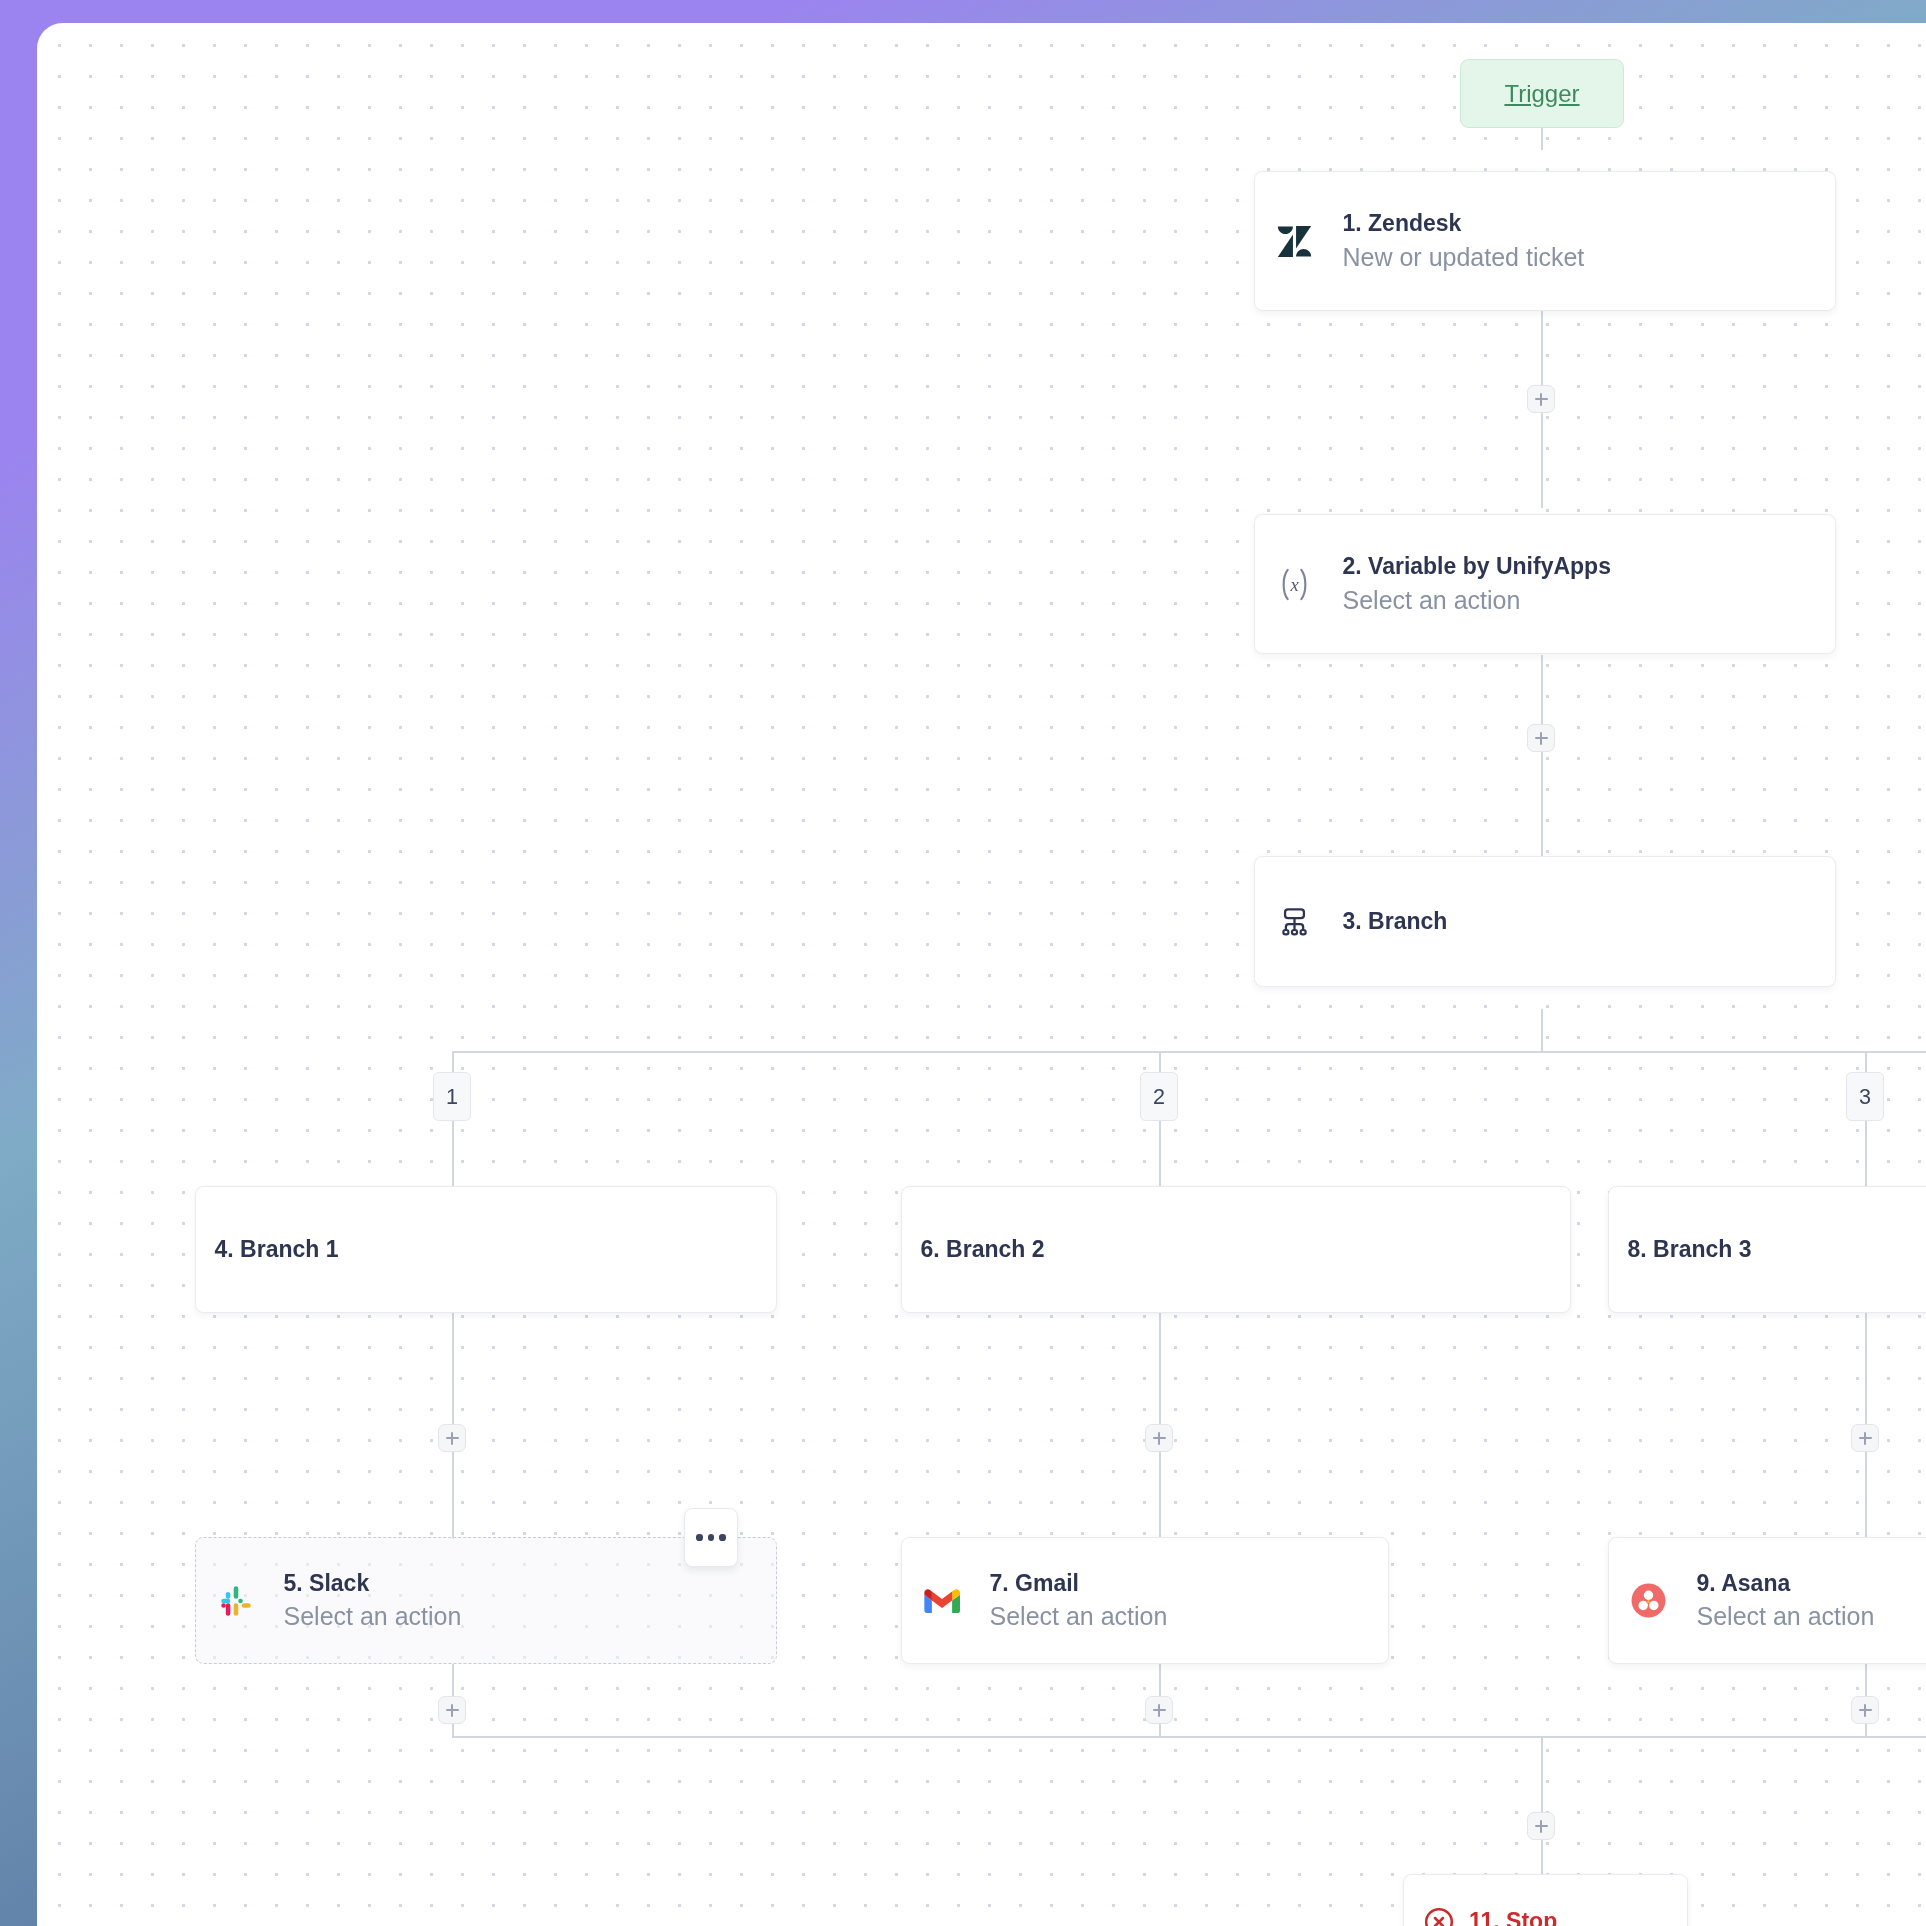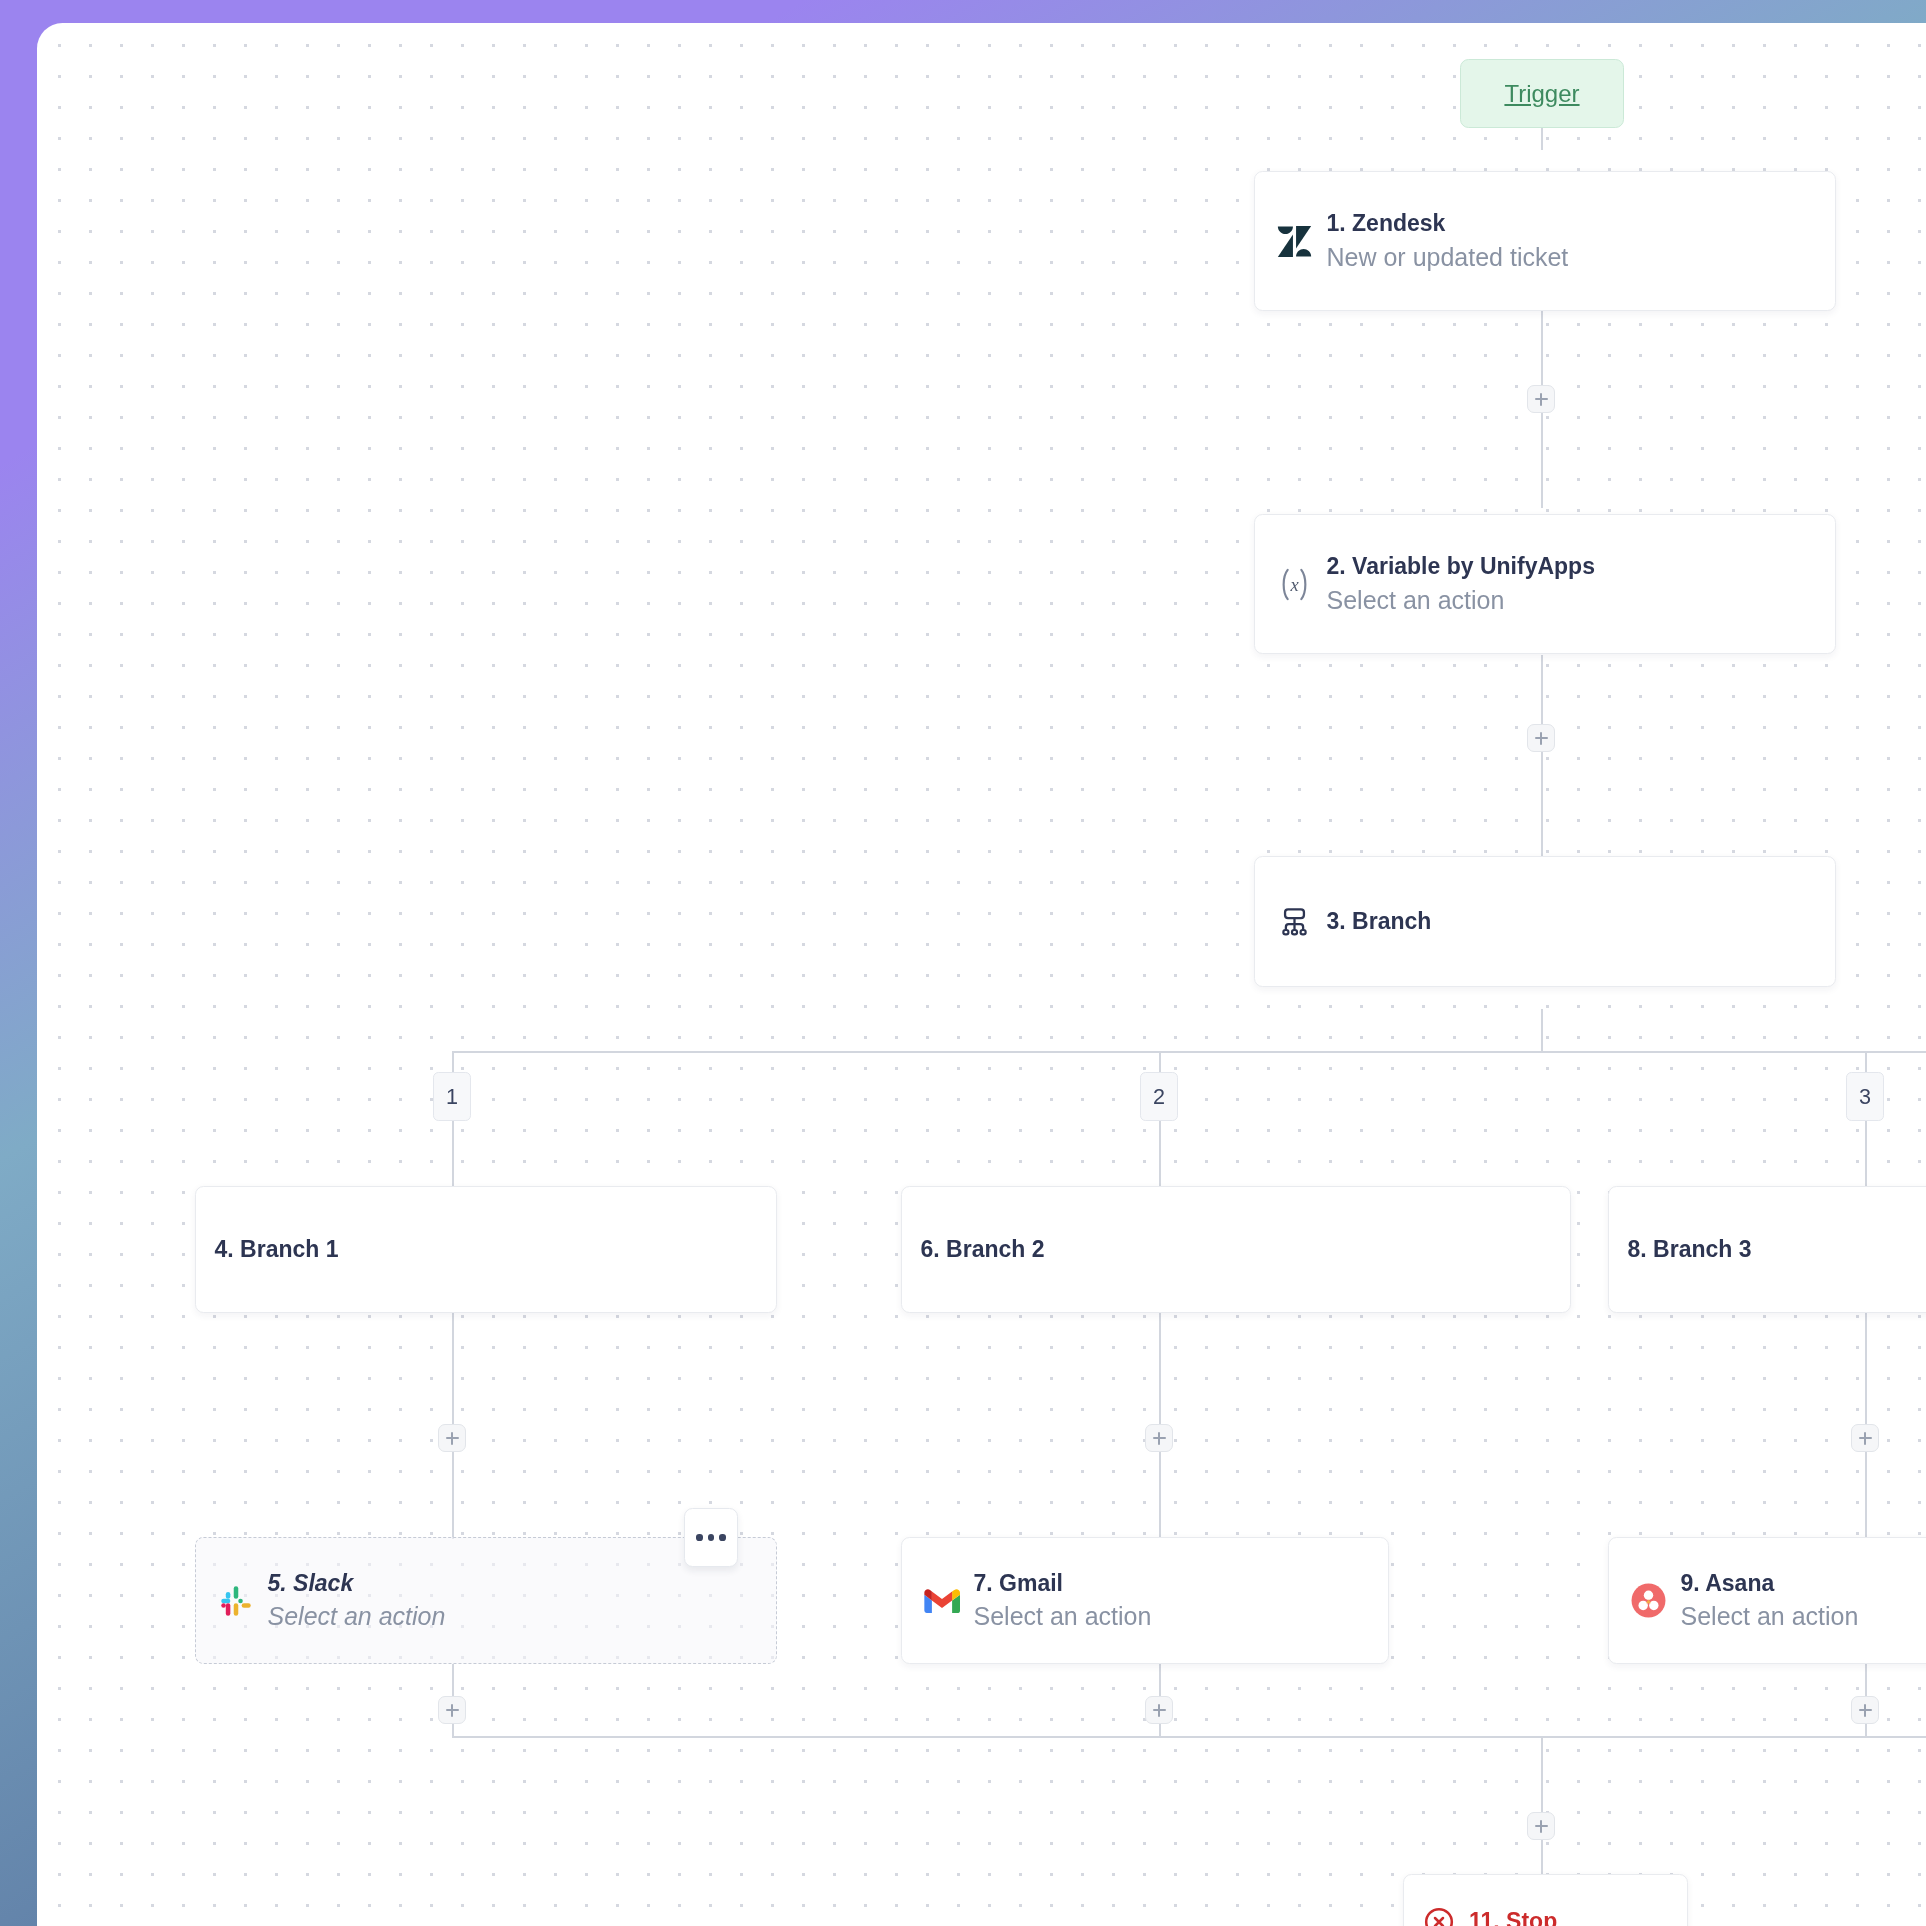--- a/index.html
+++ b/index.html
@@ -82,30 +82,29 @@
   }
 
   
   .node {
     position: absolute;
     background: #ffffff;
     border: 1.5px solid #e9ebef;
     border-radius: 8.5px;
     display: flex;
     align-items: center;
-    gap: 11px;
+    gap: 27px;
     padding: 0 18.5px;
     box-shadow: 0 2.3px 7px rgba(28,38,64,0.055);
     z-index: 5;
   }
   .node.selected {
     background: rgba(245,246,249,0.55);
     border: 1.5px dashed #c6cbd6;
     box-shadow: none;
-    font-style: italic;
   }
   .node-text { display: flex; flex-direction: column; gap: 5.4px; min-width: 0; }
   .node-title {
     font-size: 23px;
     font-weight: bold;
     color: #2d3552;
     line-height: 1.12;
     white-space: nowrap;
   }
   .node-sub {

